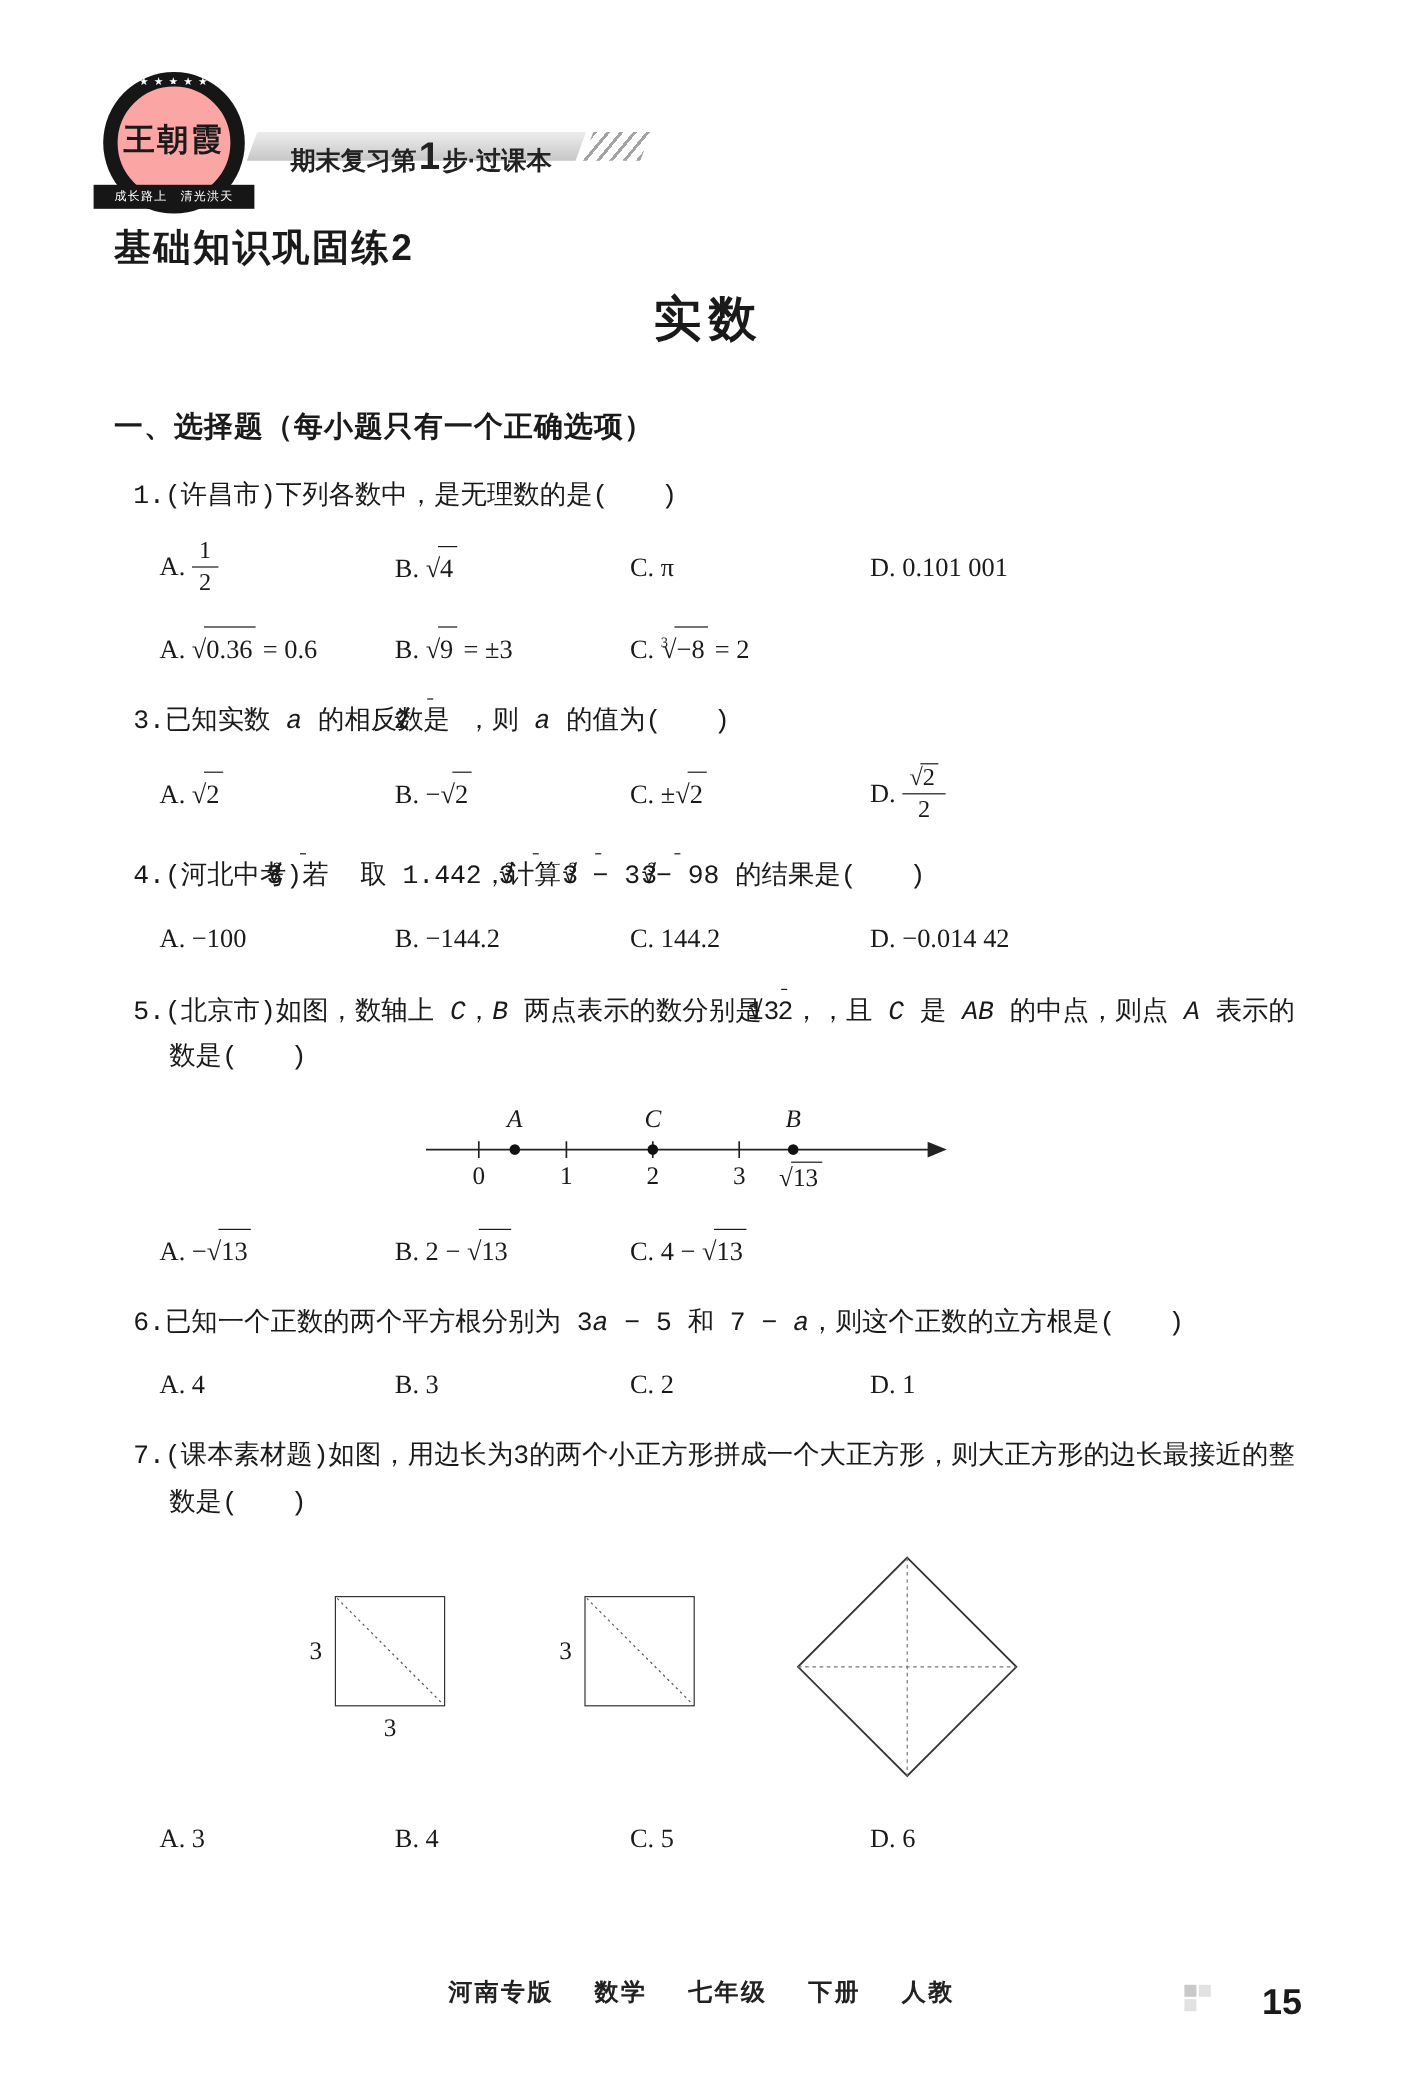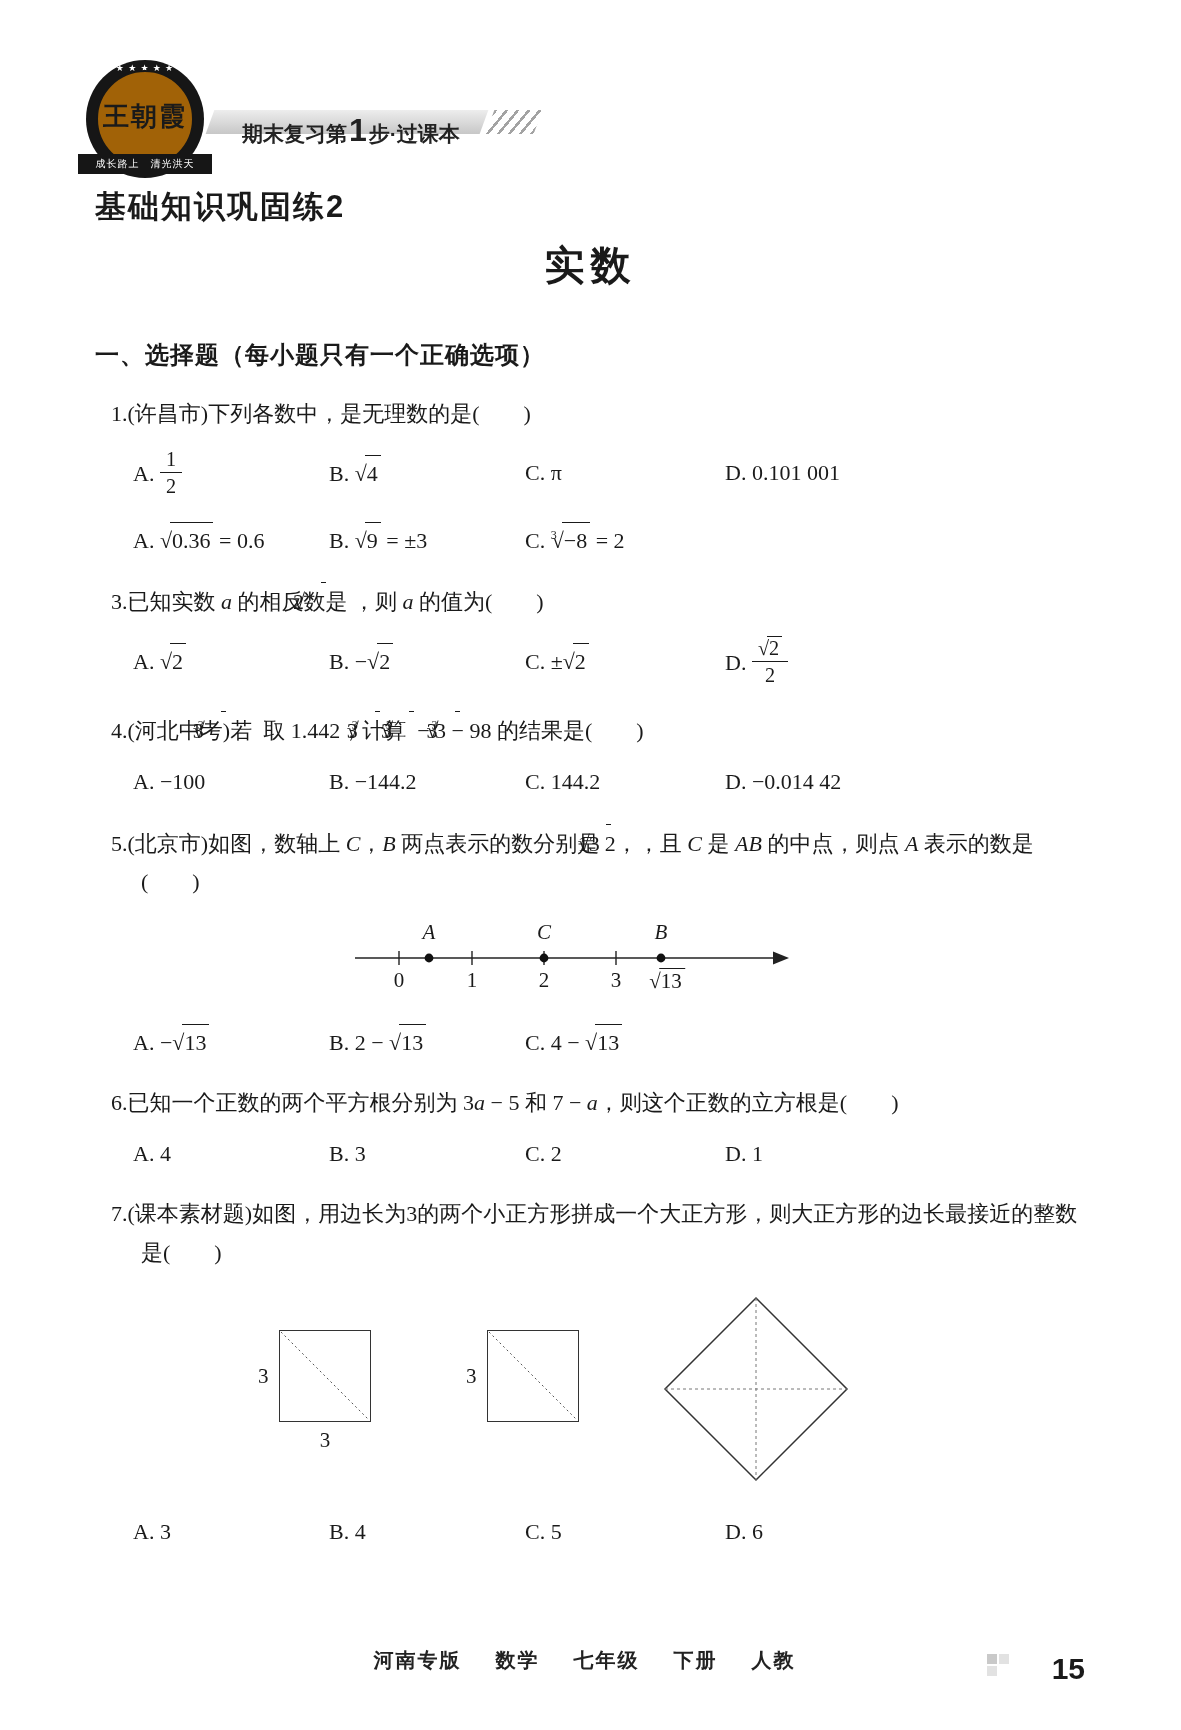--- a/index.html
+++ b/index.html
@@ -4,21 +4,21 @@
 <style>
   html,body { margin:0; padding:0; background:#ffffff; }
   .page {
     position:relative; width:1181px; height:1730px; margin:0 auto;
     background:#ffffff; color:#1a1a1a; overflow:hidden;
     font-family:"Liberation Serif","DejaVu Serif",serif;
   }
   
   .logo { position:absolute; left:86px; top:60px; width:122px; height:128px; }
   .logo-circle { position:absolute; left:0; top:0; width:118px; height:118px; border-radius:50%; background:#161616; }
-  .logo-inner { position:absolute; left:10px; top:10px; width:98px; height:98px; border-radius:50%; background:#a16207; border:2px solid #161616; box-sizing:border-box;
+  .logo-inner { position:absolute; left:10px; top:10px; width:98px; height:98px; border-radius:50%; background:#fca5a5; border:2px solid #161616; box-sizing:border-box;
     display:flex; flex-direction:column; align-items:center; justify-content:center; }
   .logo-stars { position:absolute; top:3px; left:0; width:118px; text-align:center; color:#fff; font-size:9px; letter-spacing:1px; }
   .logo-name { font-size:26px; font-weight:bold; font-family:"Liberation Sans","DejaVu Sans",sans-serif; letter-spacing:2px; margin-top:-6px; }
   .logo-ribbon { position:absolute; left:-8px; bottom:4px; width:134px; height:20px; background:#161616; color:#fff;
     font-size:10px; font-family:"Liberation Sans","DejaVu Sans",sans-serif; letter-spacing:1px;
     display:flex; align-items:center; justify-content:center; }
   .banner { position:absolute; left:210px; top:110px; height:24px; display:flex; align-items:stretch; }
   .banner-bg { position:absolute; left:0; top:0; right:54px; bottom:0; background:linear-gradient(180deg,#ededed,#c7c7c7); transform:skewX(-20deg); }
   .banner-text { position:relative; display:flex; align-items:baseline; gap:2px; padding:3px 26px 0 32px;
     font-family:"Liberation Sans","DejaVu Sans",sans-serif; font-weight:bold; color:#222; font-size:21px; line-height:34px; }
@@ -27,21 +27,21 @@
     background:repeating-linear-gradient(115deg,#a3a3a3 0 3px,transparent 3px 10px); }
   
   .content { position:absolute; left:95px; top:186px; width:991px; }
   .doc-title { margin:0; font-family:Liberation Sans, sans-serif;
     font-weight:bold; font-size:31px; letter-spacing:2px; }
   .doc-subtitle { margin:10px 0 0 0; text-align:center; font-family:"Liberation Sans","DejaVu Sans",sans-serif;
     font-weight:bold; font-size:40px; letter-spacing:6px; }
   .section-heading { margin-top:46px; font-family:"Liberation Sans","DejaVu Sans",sans-serif;
     font-weight:bold; font-size:24px; letter-spacing:1px; }
   .question { margin-top:24px; font-size:22px; padding-left:16px; }
-  .stem { line-height:1.75; padding-left:30px; text-indent:-30px; }
+  .stem { line-height:1.75; padding-left:30px; text-indent:-30px;font-family:Liberation Mono, monospace; }
   .options { display:grid; grid-template-columns:196px 196px 200px 1fr; padding-left:22px; margin-top:14px; align-items:center; row-gap:6px; }
   .option { white-space:nowrap; line-height:1.6; }
   em { font-style:italic; }
   
   .root { display:inline-block; white-space:nowrap; }
   .root .sign { display:inline-block; }
   .root .idx { display:inline-block; font-size:12px; position:relative; top:-9px; margin-right:-5px; }
   .root .vinc { display:inline-block; border-top:1.6px solid currentColor; margin-left:-2px; padding:0 3px 0 2px; }
   .frac { display:inline-block; text-align:center; vertical-align:-0.65em; line-height:1.12; font-size:0.92em; }
   .frac .num { display:block; padding:0 6px 2px; border-bottom:1.6px solid currentColor; }

